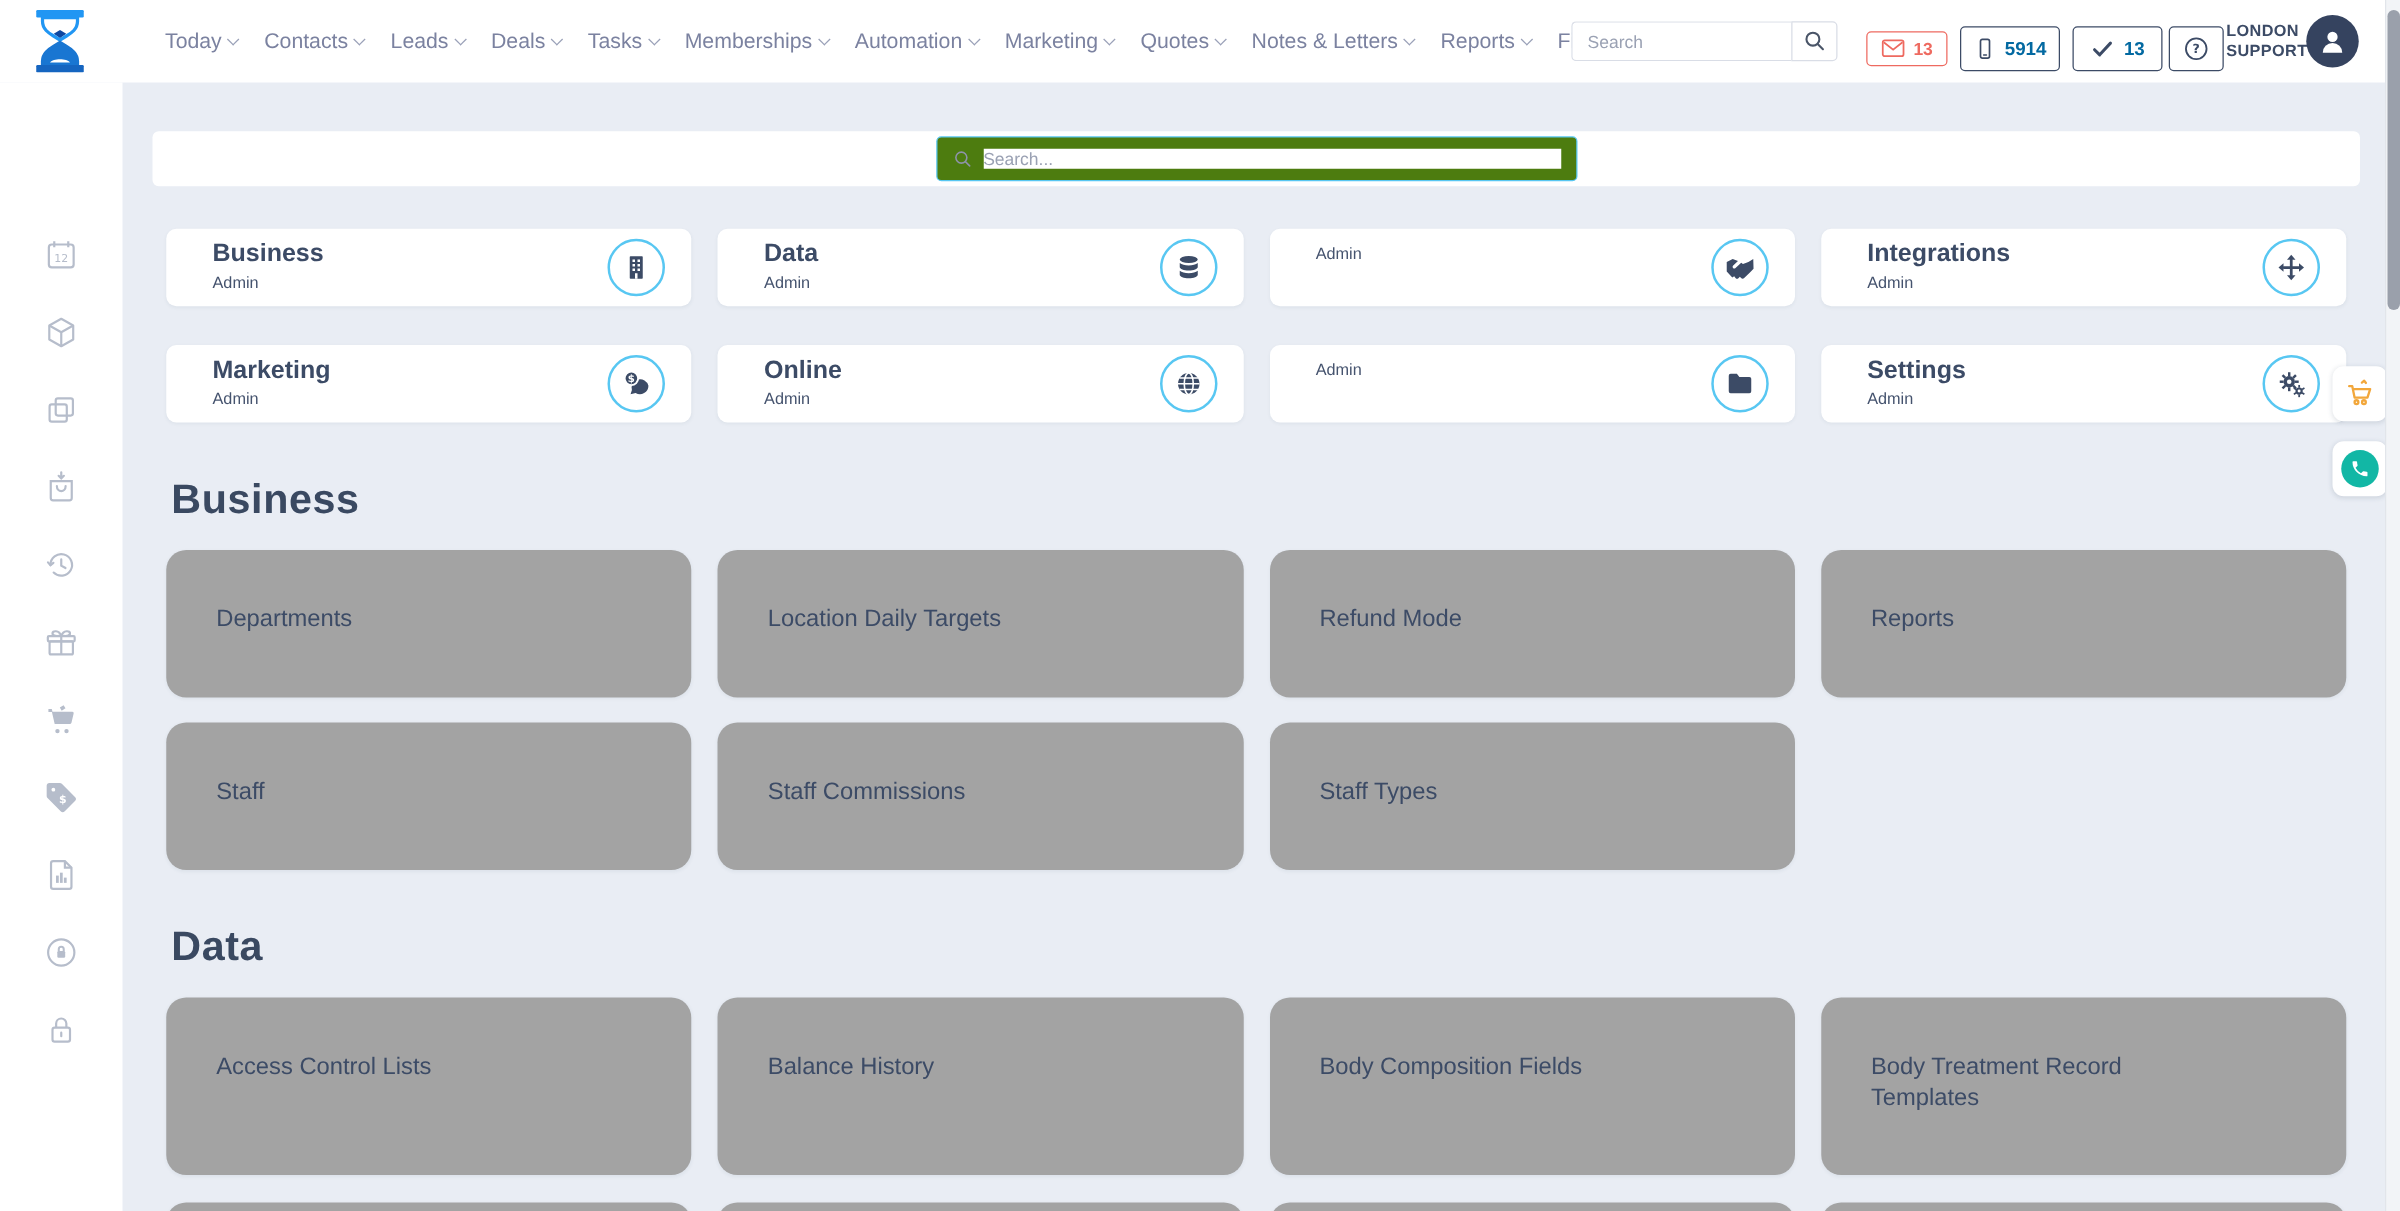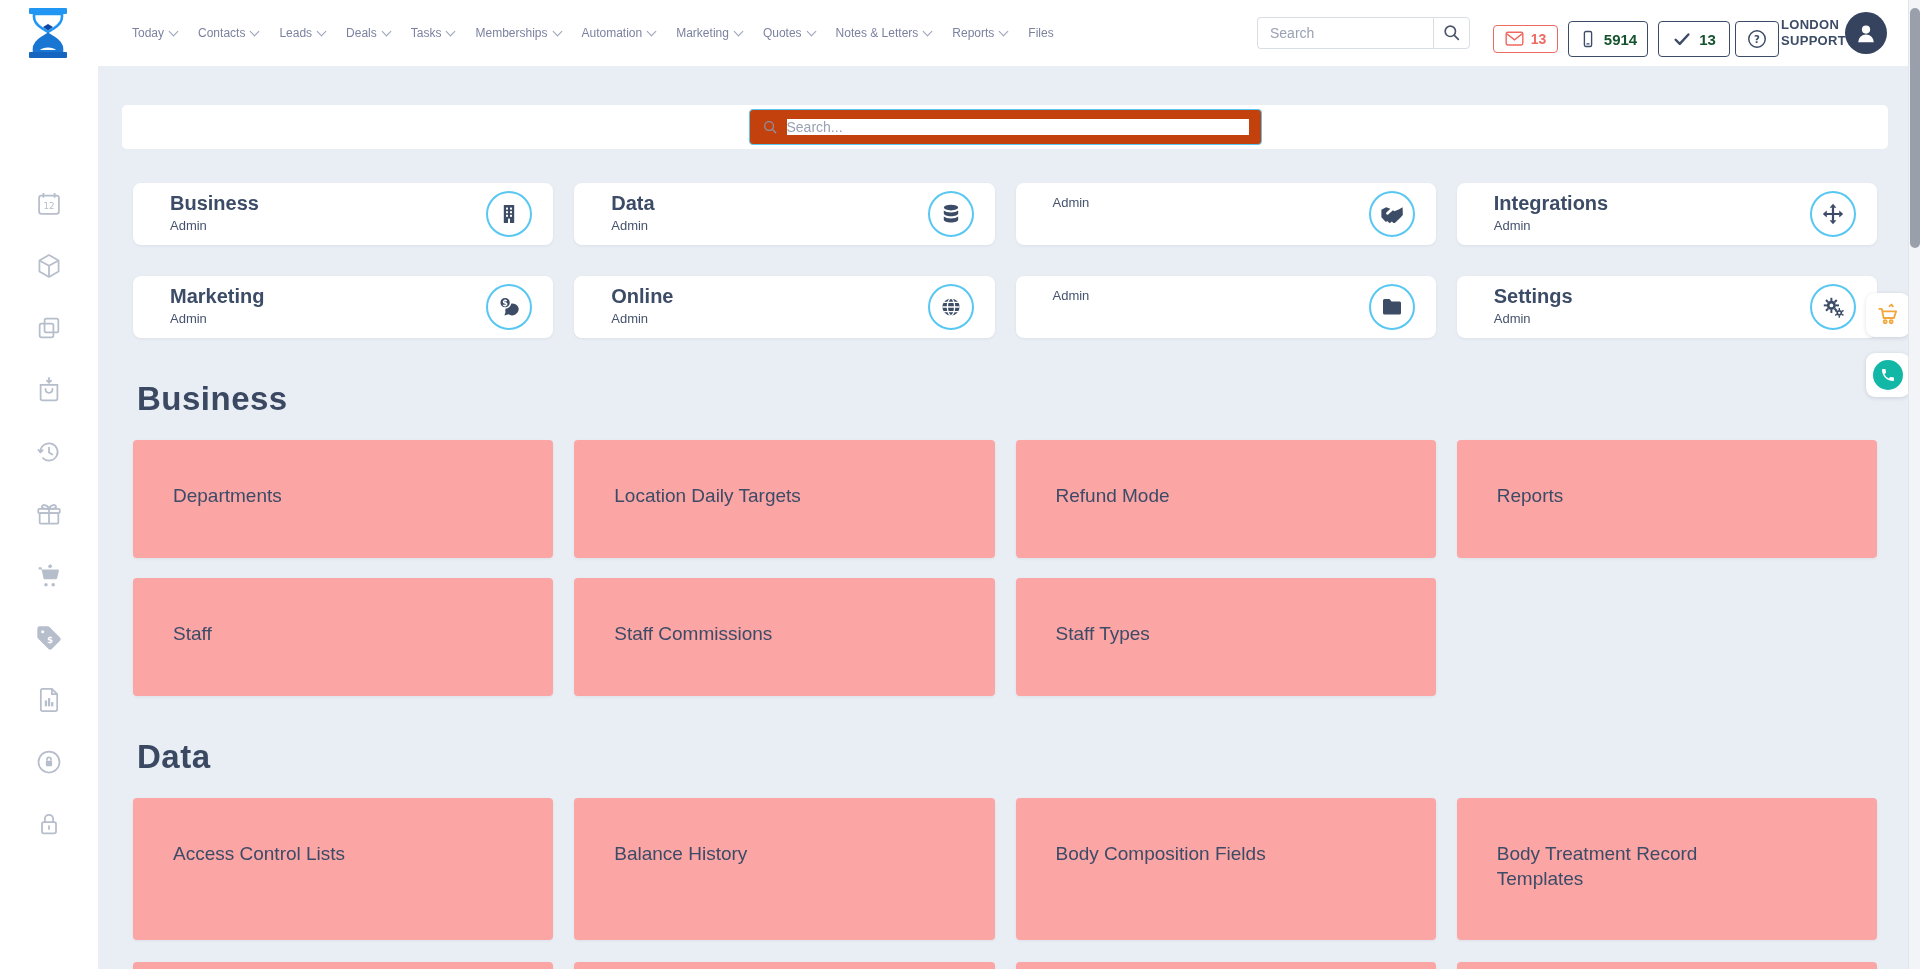--- a/index.html
+++ b/index.html
@@ -3,58 +3,58 @@
 <meta charset="utf-8">
 <style>
   * { margin:0; padding:0; box-sizing:border-box; }
   html,body { width:1920px; height:969px; overflow:hidden; }
   body { font-family:"Liberation Sans", sans-serif; background:#e9edf4; position:relative; color:#3c4b66; }
 
   
   .topbar { position:absolute; left:0; top:0; width:1920px; height:66px; background:#fff; z-index:10; }
   .logo { position:absolute; left:26px; top:8px; width:44px; height:50px; }
   .main-nav { position:absolute; left:132px; top:0; height:66px; display:flex; align-items:center; gap:21px; }
-  .nav-item { display:flex; align-items:center; gap:6px; font-size:12px; color:#7b82a0; cursor:pointer; white-space:nowrap;justify-content:space-between; }
+  .nav-item { display:flex; align-items:center; gap:6px; font-size:17px; color:#7b82a0; cursor:pointer; white-space:nowrap;justify-content:space-between; }
   .chev { width:7px; height:7px; border-right:1.6px solid #9aa1b8; border-bottom:1.6px solid #9aa1b8; transform:rotate(45deg); margin-top:-4px; }
   .hdr-search { position:absolute; left:1257px; top:17px; display:flex; height:32px; }
   .hdr-search input { width:176px; height:32px; border:1px solid #d9dde6; border-right:none; border-radius:4px 0 0 4px; padding:0 12px; font-size:14px; color:#0f172a; outline:none; font-family:"Liberation Sans",sans-serif; }
   .hdr-search input::placeholder { color:#9aa1b3; }
   .hdr-search button { width:37px; height:32px; border:1px solid #d9dde6; border-radius:0 4px 4px 0; background:#fff; display:flex; align-items:center; justify-content:center; cursor:pointer; }
   .badge { position:absolute; display:flex; align-items:center; justify-content:center; gap:7px; border-radius:4px; background:#fff; cursor:pointer; font-weight:600; }
-  .badge.navy { border:1.5px solid #3c4b66; color:#14532d; top:21px; height:36px; font-size:15px; }
+  .badge.navy { border:1.5px solid #3c4b66; color:#0369a1; top:21px; height:36px; font-size:15px; }
   .badge.red  { border:1.5px solid #ee6a60; color:#ee6a60; top:25px; height:28px; font-size:14px; left:1493px; width:65px; }
   .b-phone { left:1568px; width:80px; }
   .b-check { left:1658px; width:72px; }
   .b-help  { left:1735px; width:44px; }
   .user-name { position:absolute; left:1781px; top:17px; font-size:13px; font-weight:700; line-height:16px; color:#3c4b66; letter-spacing:.3px; }
   .avatar { position:absolute; left:1845px; top:12px; width:42px; height:42px; border-radius:50%; background:#35435f; display:flex; align-items:center; justify-content:center; cursor:pointer; }
 
   
   .sidebar { position:absolute; left:0; top:66px; width:98px; height:903px; background:#fff;padding-left:47px; }
   .side-btn { position:absolute; left:29px; width:40px; height:40px; display:flex; align-items:center; justify-content:center; cursor:pointer; color:#b6bdcb; }
 
   
   .content { position:absolute; left:98px; top:66px; width:1822px; height:903px; padding:0 43px 0 35px; }
   .searchbar-wrap { margin:39px -11px 0 -11px; height:44px; background:#fff; border-radius:5px; display:flex; align-items:center; justify-content:center; }
-  .content-search { width:513px; height:36px; border:1.5px solid #58c7f2; border-radius:4px; background:#c2410c; display:flex; align-items:center; padding:0 12px; gap:8px; }
+  .content-search { width:513px; height:36px; border:1.5px solid #58c7f2; border-radius:4px; background:#4d7c0f; display:flex; align-items:center; padding:0 12px; gap:8px; }
   .content-search input { border:none; outline:none; flex:1; font-size:14px; color:#3c4b66; font-family:"Liberation Sans",sans-serif; }
   .content-search input::placeholder { color:#9aa1b3; }
 
   .grid { display:grid; grid-template-columns:repeat(4,1fr); column-gap:21px; }
   .admin-grid { margin-top:34px; grid-auto-rows:62px; row-gap:31px; }
   .admin-card { background:#fff; border-radius:8px; position:relative; cursor:pointer; box-shadow:0 1px 3px rgba(40,60,90,.06); padding:9px 0 0 37px; }
   .admin-card .t { font-size:20px; font-weight:600; color:#3c4b66; display:block; }
   .admin-card .s { font-size:13px; color:#45536e; display:block; margin-top:3px; }
   .icon-circle { position:absolute; right:21px; top:50%; transform:translateY(-50%); width:46px; height:46px; border:2px solid #58c7f2; border-radius:50%; display:flex; align-items:center; justify-content:center; background:#fff; }
 
   .section-h { margin:42px 0 22px 4px; font-size:33px; font-weight:600; color:#3a4961; letter-spacing:.5px; }
   .list-grid { grid-auto-rows:118px; row-gap:20px; }
   .data-grid { grid-auto-rows:142px; }
   .partial-grid { margin-top:22px; grid-auto-rows:120px; }
-  .list-card { background:#fca5a5; border-radius:4px; cursor:pointer; box-shadow:0 1px 3px rgba(40,60,90,.06); padding:44px 40px 0 40px; }
+  .list-card { background:#a3a3a3; border-radius:16px; cursor:pointer; box-shadow:0 1px 3px rgba(40,60,90,.06); padding:44px 40px 0 40px; }
   .list-card .t { font-size:19px; font-weight:500; color:#3c4b66; line-height:1.3; display:block; }
   .list-card .t.wrap { max-width:250px; }
 
   
   .float-btn { position:absolute; left:1866px; width:44px; height:44px; background:#fff; border-radius:9px; box-shadow:0 1px 4px rgba(40,60,90,.15); display:flex; align-items:center; justify-content:center; cursor:pointer; z-index:20; }
   .f-cart { top:293px; }
   .f-phone { top:353px; }
   .teal-circle { width:30px; height:30px; border-radius:50%; background:#12b7a5; display:flex; align-items:center; justify-content:center; }
 
   

